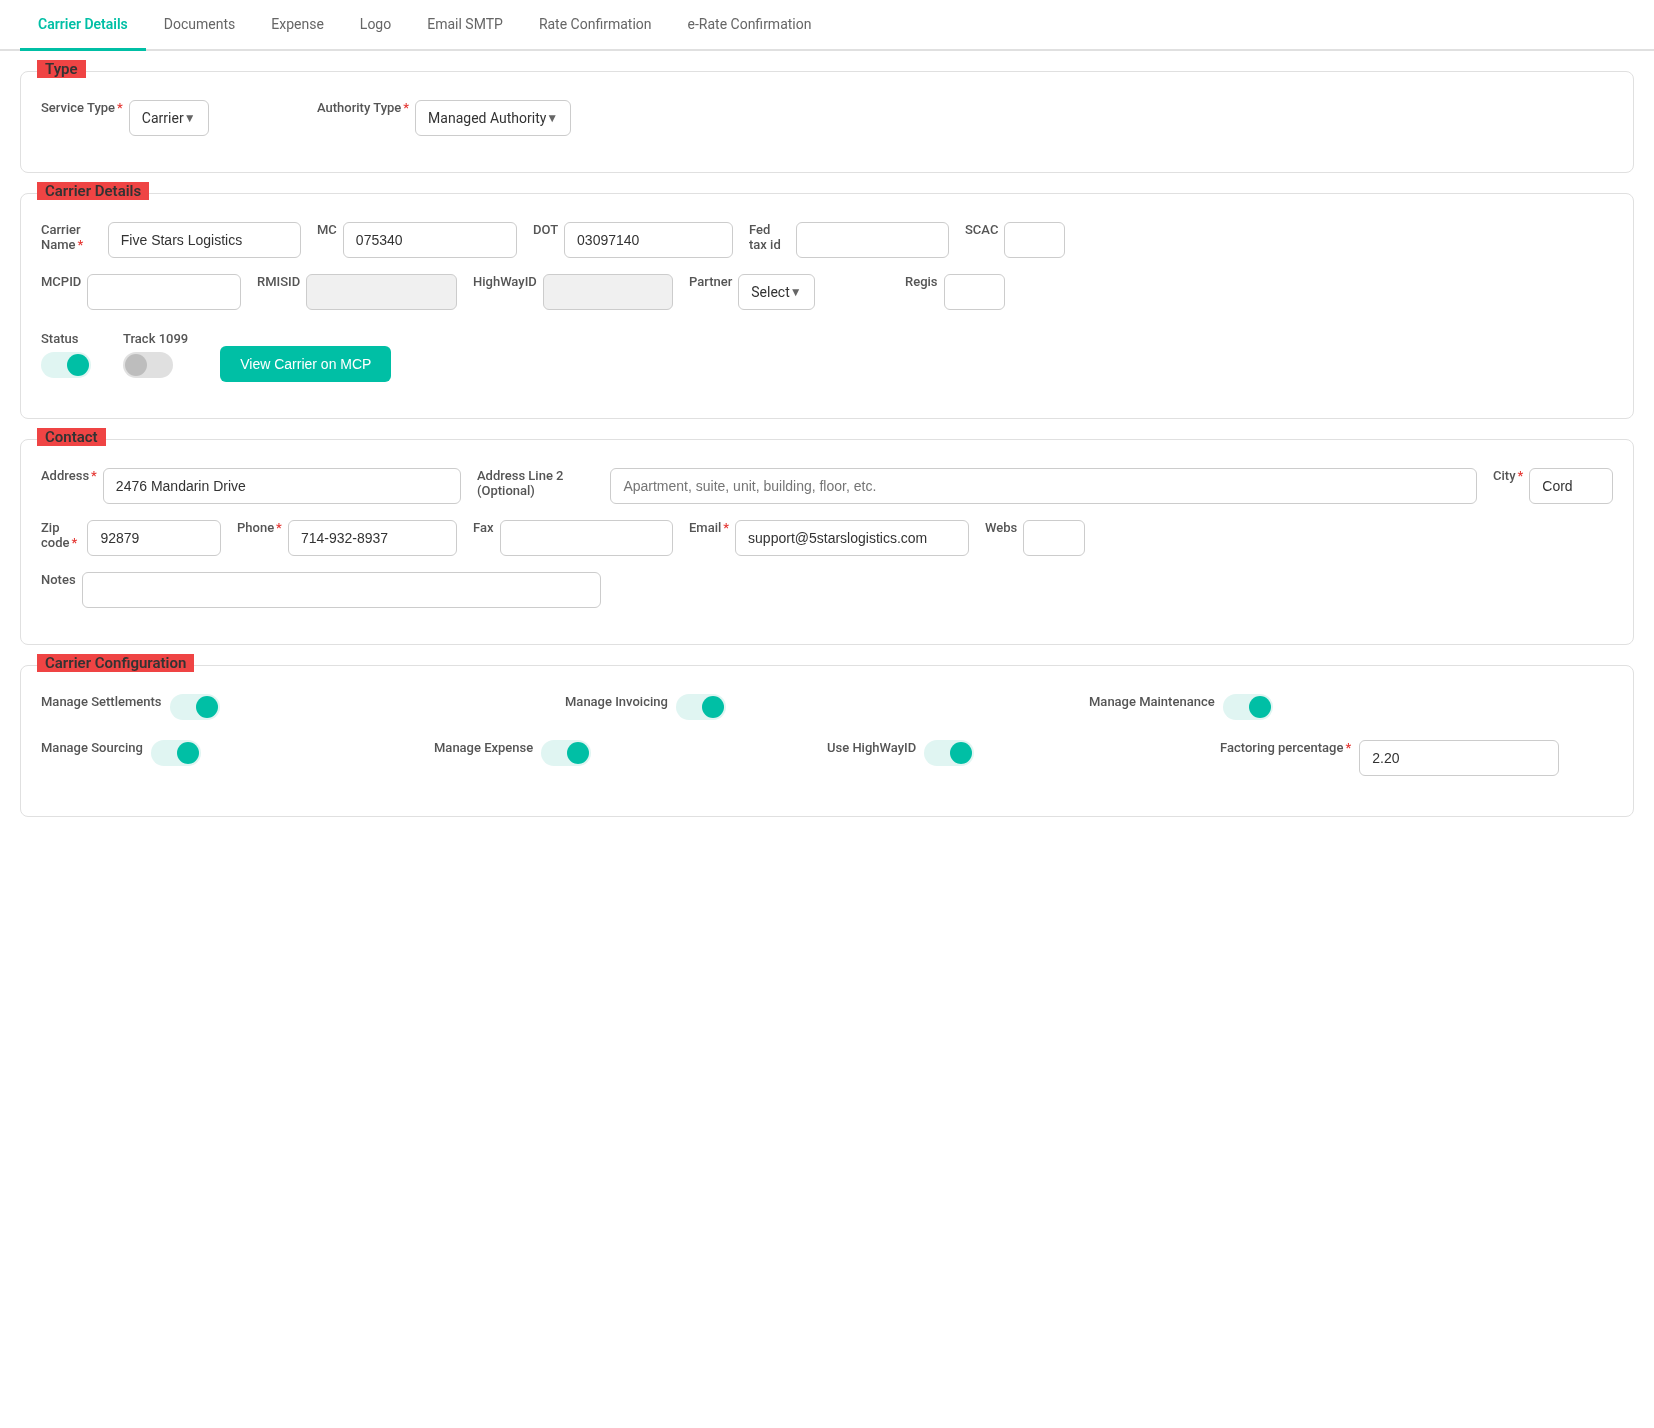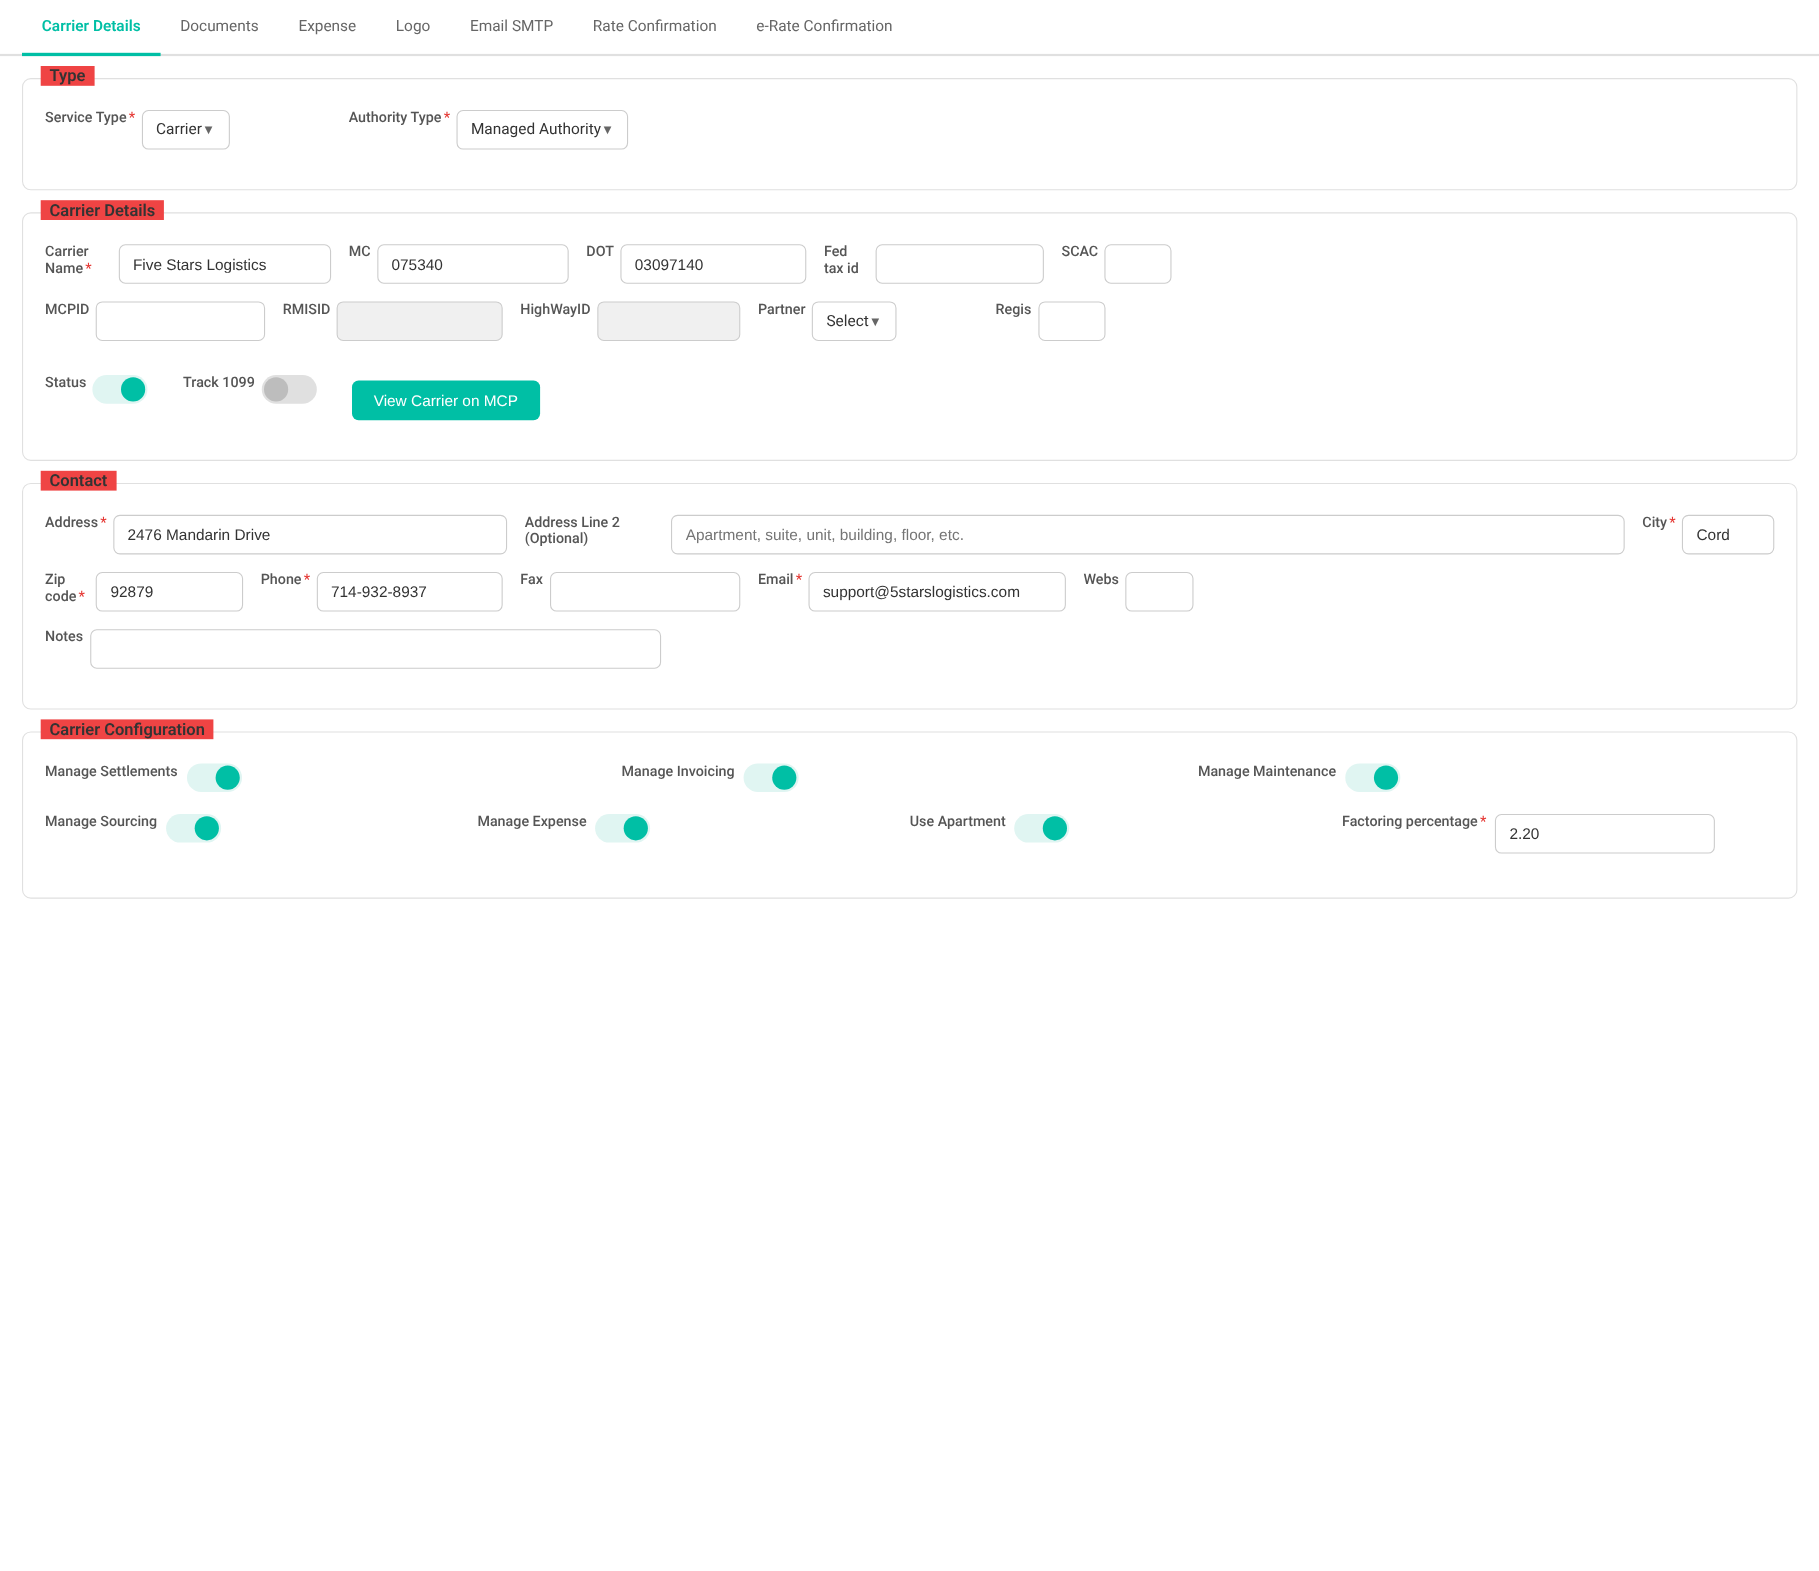--- a/index.html
+++ b/index.html
@@ -33,21 +33,21 @@
     }
     input.disabled { background: #f0f0f0; color: #999; }
     
     .select-box {
       border: 1px solid #ccc; border-radius: 6px; padding: 9px 12px; font-size: 14px; color: #333;
       display: flex; align-items: center; justify-content: space-between; cursor: pointer; background: #fff; user-select: none;
     }
     .select-box .chevron { color: #666; font-size: 12px; }
     
     
-    .toggle-container { display: flex; flex-direction: row; gap: 6px; justify-content: flex-end; }
+    .toggle-container { display: flex; flex-direction: column; gap: 6px; justify-content: flex-end; }
     .toggle-label { font-size: 13px; color: #555; font-weight: 500; }
     .toggle { width: 50px; height: 26px; border-radius: 13px; position: relative; cursor: pointer; transition: background 0.2s; }
     .toggle.on { background: #e0f5f2; }
     .toggle.off { background: #e0e0e0; }
     .toggle-knob { width: 22px; height: 22px; border-radius: 50%; position: absolute; top: 2px; transition: left 0.2s; }
     .toggle.on .toggle-knob { left: 26px; background: #00bfa5; }
     .toggle.off .toggle-knob { left: 2px; background: #bdbdbd; }
     
     
     .btn-primary {
@@ -262,21 +262,21 @@
               <div class="toggle-knob"></div>
             </div>
           </div>
           <div class="config-item">
             <span class="toggle-label">Manage Expense</span>
             <div class="toggle on">
               <div class="toggle-knob"></div>
             </div>
           </div>
           <div class="config-item">
-            <span class="toggle-label">Use Apartment</span>
+            <span class="toggle-label">Use HighWayID</span>
             <div class="toggle on">
               <div class="toggle-knob"></div>
             </div>
           </div>
           <div class="config-item">
             <label>
               <span>Factoring percentage</span><span class="required">*</span>
             </label>
             <input type="text" style="max-width: 200px;" value="2.20">
           </div>

